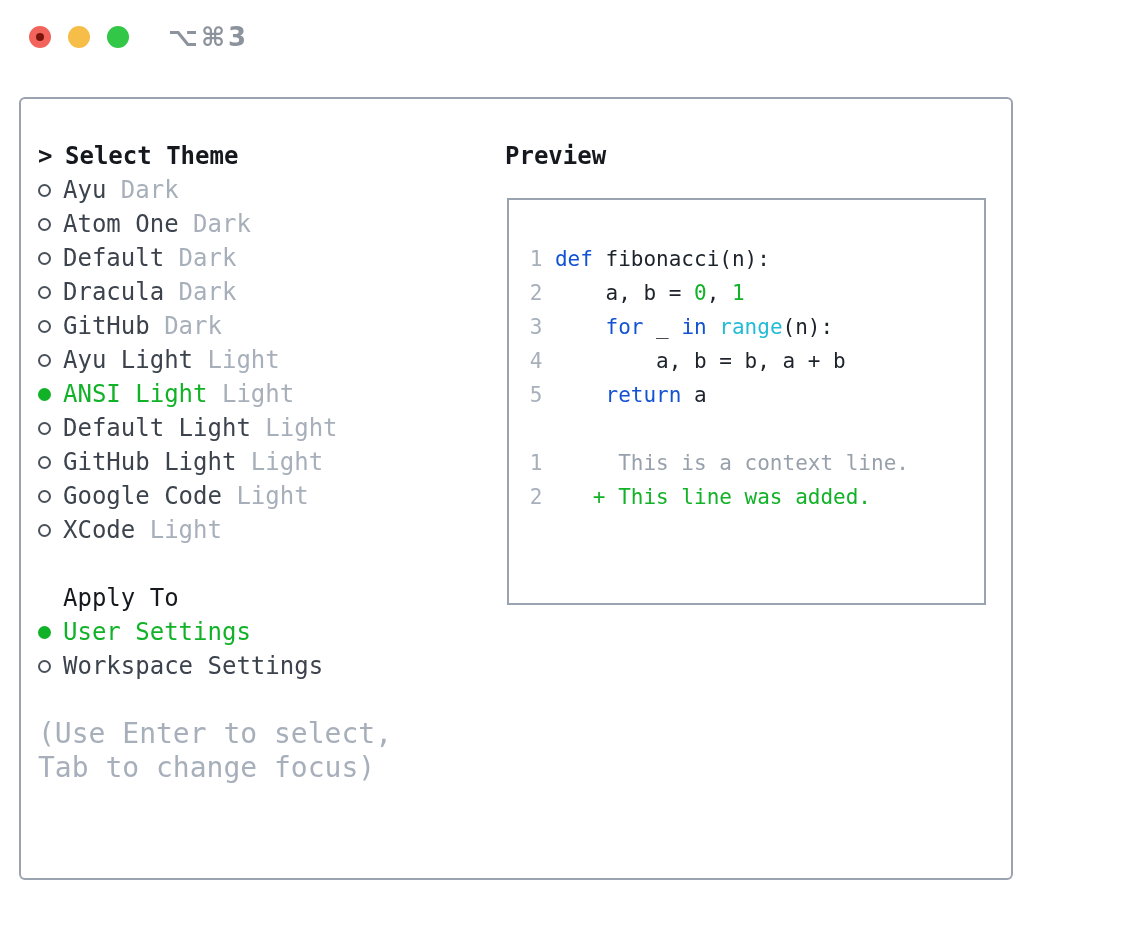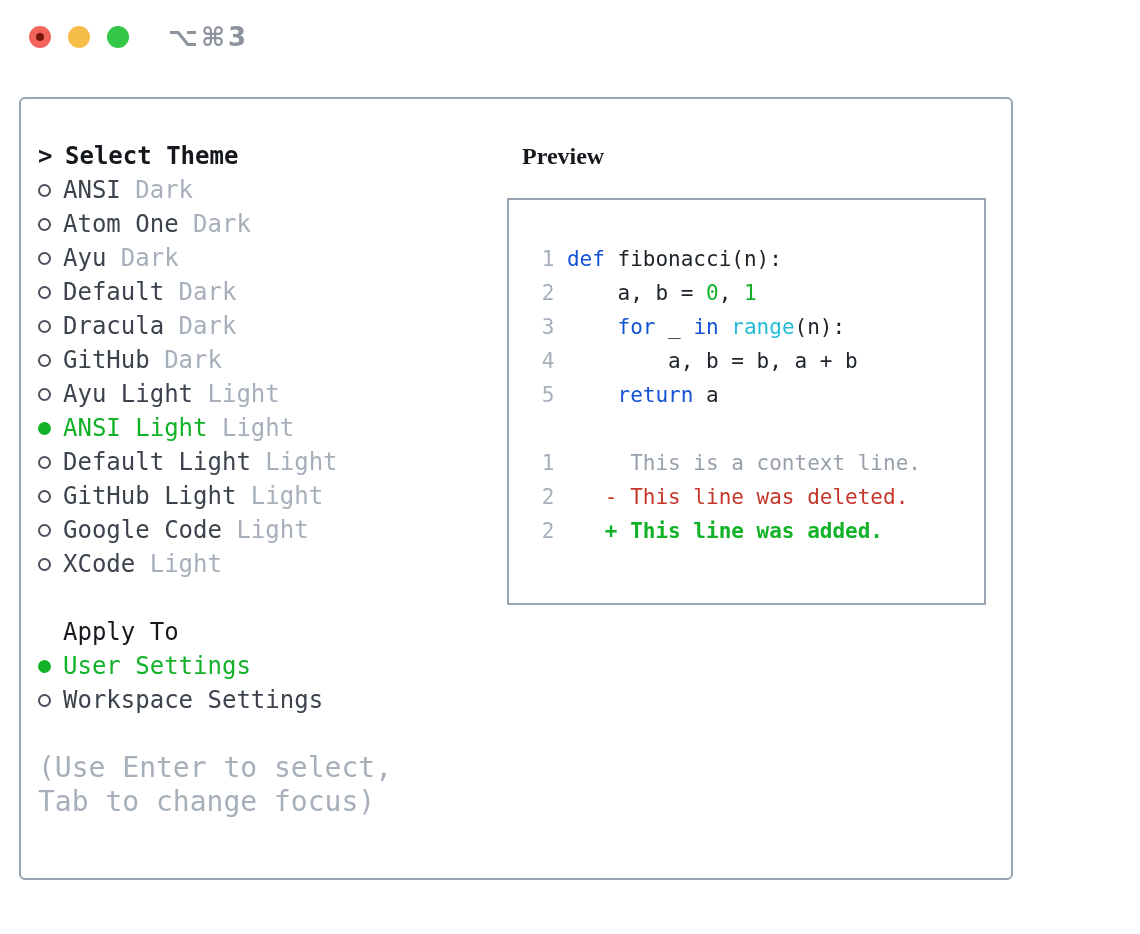--- a/index.html
+++ b/index.html
@@ -42,57 +42,56 @@
   .tname.sel{color:var(--green);}
   .variant{color:var(--muted);}
   .apply-label{color:var(--text);}
   .opt{color:var(--name);}
   .opt.sel{color:var(--green);margin-top:48px;}
   .hint{
     width:400px;font-size:28px;line-height:34px;color:var(--muted);
     white-space:normal;word-break:normal;
   }
   
-  .preview-title{position:absolute;left:501px;top:40px;font-weight:bold;color:var(--text);font-family:Liberation Serif, serif;}
+  .preview-title{position:absolute;left:484px;top:40px;font-weight:bold;color:var(--text);}
   .preview-box{
     position:absolute;left:486px;top:99px;width:479px;height:407px;
     border:2px solid var(--border);background:#fff;box-sizing:border-box;
-    padding:42px 0 0 20px;overflow:hidden;
+    padding:42px 0 0 8px;overflow:hidden;
   }
   .pline{height:34px;line-height:34px;font-size:21px;white-space:pre;}
   .gutter{display:inline-block;width:2ch;margin-right:1ch;text-align:right;color:var(--muted);}
   .tok-default{color:var(--code-text);}
   .tok-keyword{color:var(--blue);}
   .tok-number{color:var(--green);}
   .tok-builtin{color:var(--cyan);}
   .tok-context{color:var(--context);}
   .tok-deleted{color:var(--red);}
-  .tok-added{color:var(--green);font-weight:bold;}
+  .tok-added{color:var(--green);}
 </style>
 </head>
 <body>
 
 <div class="window">
 
   <div class="titlebar">
     <div class="light light-close"></div>
     <div class="light light-min"></div>
     <div class="light light-zoom"></div>
     <div class="window-title">⌥⌘3</div>
   </div>
 
   <div class="panel">
 
     <div class="sidebar">
       <div class="line hdr"><span class="hdr-prefix">&gt;</span><span>Select Theme</span></div>
 
       <div id="theme-list">
-          <div class="line"><span class="marker"></span><span class="tname">ANSI</span><span class="variant"> Dark</span></div>
+          <div class="line"><span class="marker"></span><span class="tname">Ayu</span><span class="variant"> Dark</span></div>
           <div class="line"><span class="marker"></span><span class="tname">Atom One</span><span class="variant"> Dark</span></div>
-          <div class="line"><span class="marker"></span><span class="tname">Ayu</span><span class="variant"> Dark</span></div>
           <div class="line"><span class="marker"></span><span class="tname">Default</span><span class="variant"> Dark</span></div>
           <div class="line"><span class="marker"></span><span class="tname">Dracula</span><span class="variant"> Dark</span></div>
           <div class="line"><span class="marker"></span><span class="tname">GitHub</span><span class="variant"> Dark</span></div>
           <div class="line"><span class="marker"></span><span class="tname">Ayu Light</span><span class="variant"> Light</span></div>
           <div class="line"><span class="marker sel"></span><span class="tname sel">ANSI Light</span><span class="variant"> Light</span></div>
           <div class="line"><span class="marker"></span><span class="tname">Default Light</span><span class="variant"> Light</span></div>
           <div class="line"><span class="marker"></span><span class="tname">GitHub Light</span><span class="variant"> Light</span></div>
           <div class="line"><span class="marker"></span><span class="tname">Google Code</span><span class="variant"> Light</span></div>
           <div class="line"><span class="marker"></span><span class="tname">XCode</span><span class="variant"> Light</span></div>
         </div>
@@ -114,18 +113,17 @@
     <div class="line preview-title">Preview</div>
 
     <div class="preview-box" id="preview-box">
         <div class="pline"><span class="gutter">1</span><span class="tok-keyword">def</span><span class="tok-default"> fibonacci(n):</span></div>
         <div class="pline"><span class="gutter">2</span><span class="tok-default">    a, b = </span><span class="tok-number">0</span><span class="tok-default">, </span><span class="tok-number">1</span></div>
         <div class="pline"><span class="gutter">3</span><span class="tok-default">    </span><span class="tok-keyword">for</span><span class="tok-default"> _ </span><span class="tok-keyword">in</span><span class="tok-default"> </span><span class="tok-builtin">range</span><span class="tok-default">(n):</span></div>
         <div class="pline"><span class="gutter">4</span><span class="tok-default">        a, b = b, a + b</span></div>
         <div class="pline"><span class="gutter">5</span><span class="tok-default">    </span><span class="tok-keyword">return</span><span class="tok-default"> a</span></div>
         <div class="pline"><span class="gutter"></span></div>
         <div class="pline"><span class="gutter">1</span><span class="tok-context">     This is a context line.</span></div>
-        <div class="pline"><span class="gutter">2</span><span class="tok-deleted">   - This line was deleted.</span></div>
         <div class="pline"><span class="gutter">2</span><span class="tok-added">   + This line was added.</span></div>
       </div>
 
   </div>
 </div>
 
 </body></html>

